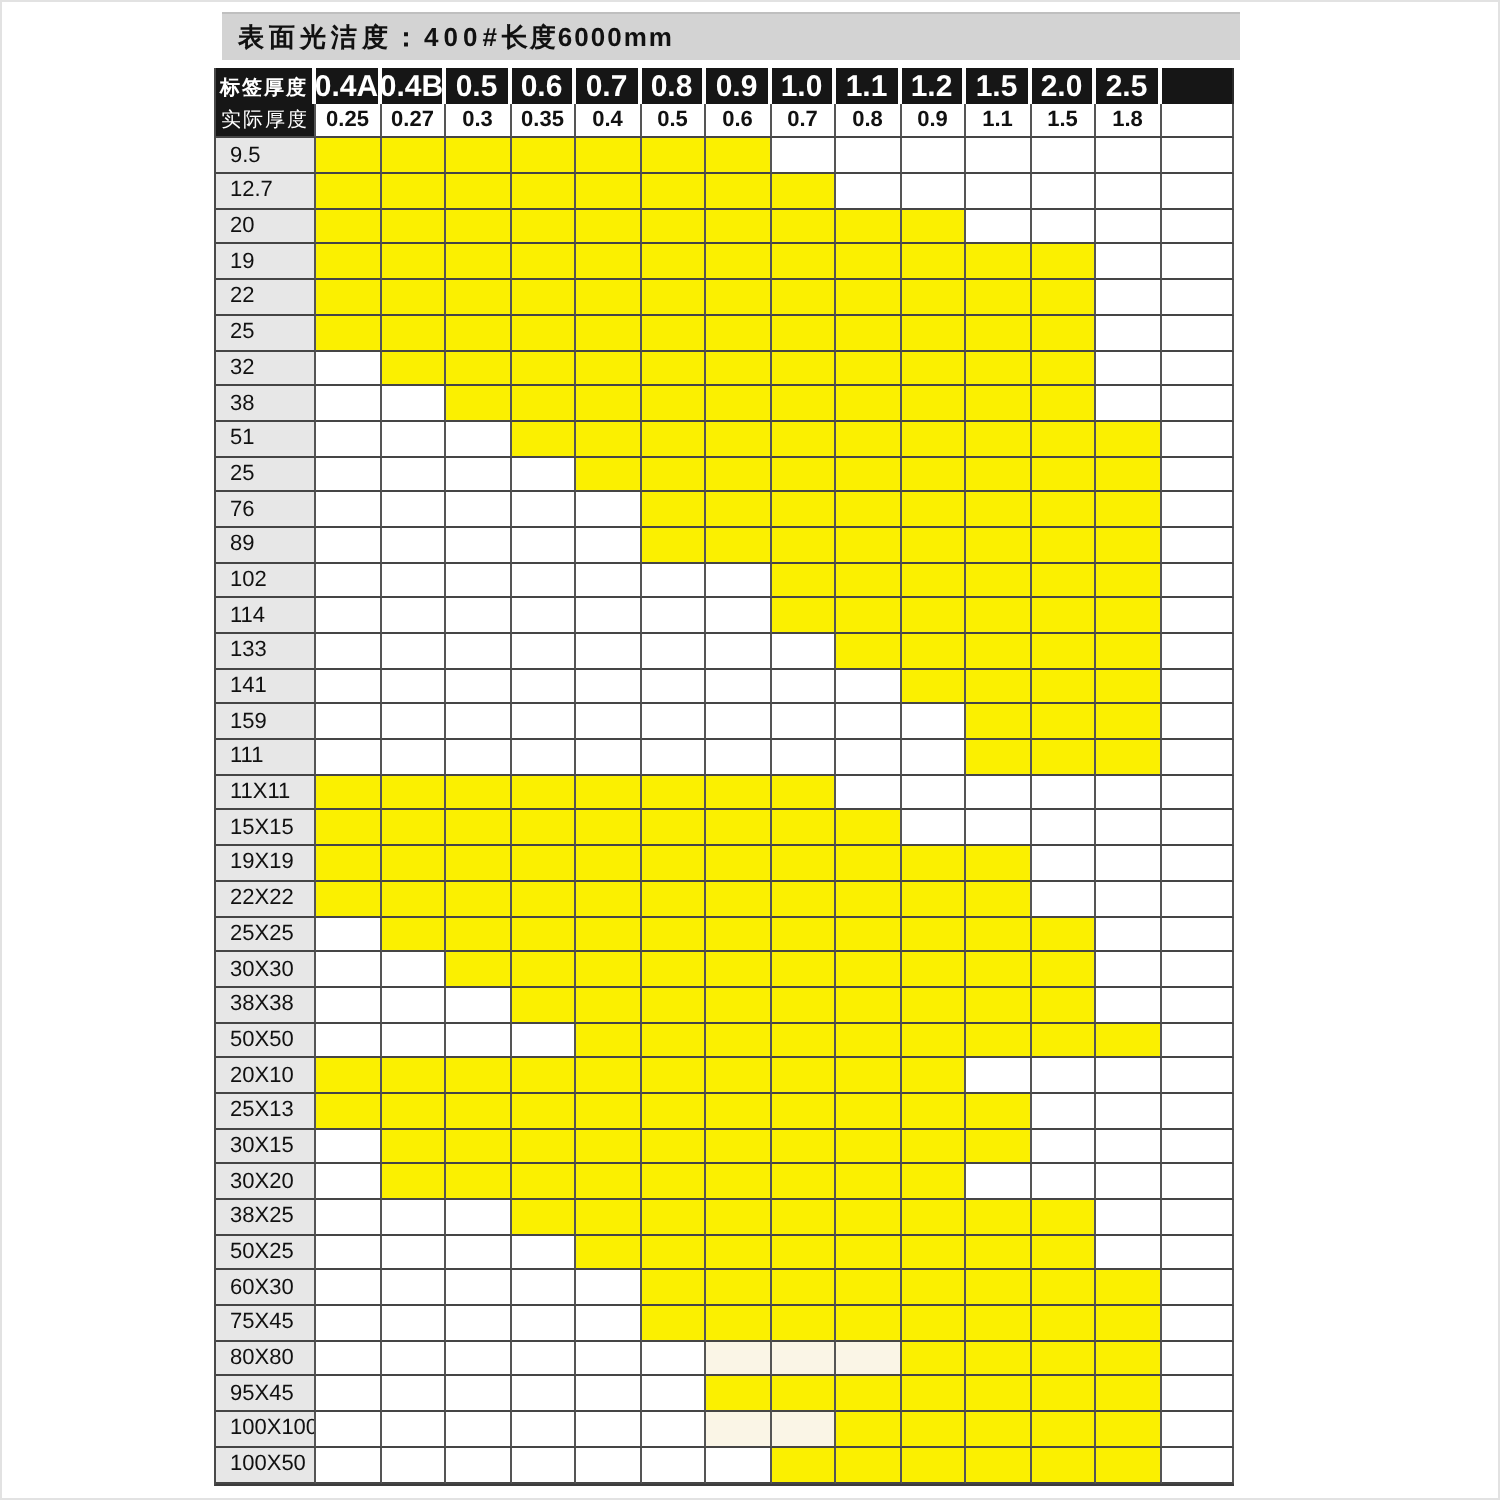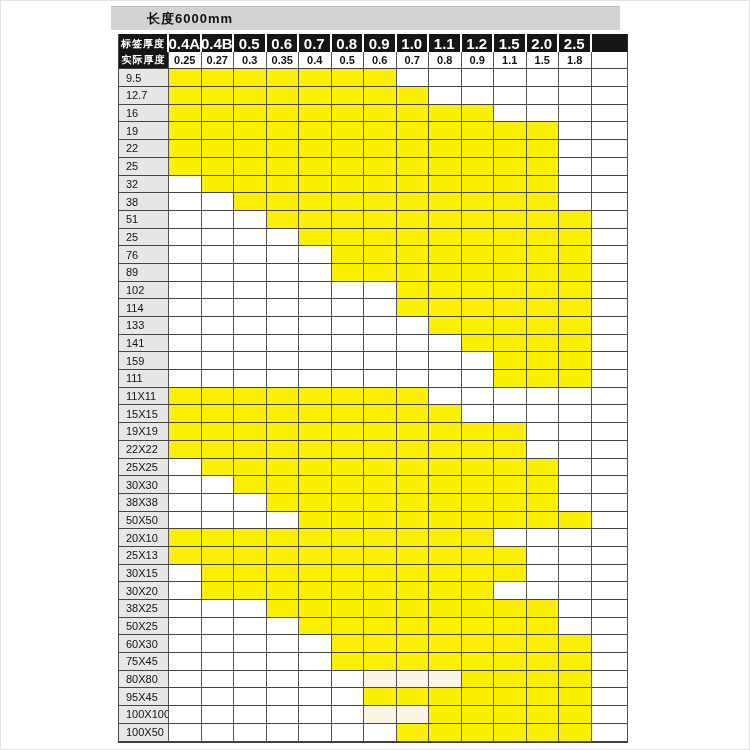--- a/index.html
+++ b/index.html
@@ -14,24 +14,24 @@
   
   #titlebar{
     position:absolute;left:110px;top:5px;width:509px;height:23px;
     background:var(--bar-bg,#d3d3d3);
     display:flex;align-items:center;
     border-top:1px solid #bfbfbf;
     font-size:13px;font-weight:bold;color:#111;
     white-space:nowrap;
   }
   #titlebar .finish{margin-left:8px;letter-spacing:2.5px;}
-  #titlebar .length{margin-left:36px;letter-spacing:1px;}
+  #titlebar .length{letter-spacing:1px;}
   
   #spec{
-    position:absolute;left:117px;top:33px;
+    position:absolute;left:106px;top:33px;
     display:grid;
     grid-template-columns:50px repeat(13,32.5px) 36px;
     grid-auto-rows:17.7px;
     border-left:1px solid #4a4a4a;
     border-bottom:1.6px solid #3c3c3c;
     background:#fff;
   }
   #spec .c{
     box-sizing:border-box;
     border-right:1px solid #555;
@@ -47,38 +47,39 @@
     font-weight:bold;font-size:15px;
     border-right:2px solid #fff;
     border-bottom:1.6px solid #fff;
   }
   #spec .h.hlast{border-right:1px solid #2a2a2a;}
   #spec .h.hlabel{font-size:10px;letter-spacing:1px;}
   
   #spec .v{font-weight:bold;}
   #spec .hlabel2{
     background:var(--hdr-bg,#161616);color:#fff;
-    font-weight:bold;font-size:10px;letter-spacing:1px;
+    font-weight:normal;font-size:10px;letter-spacing:1px;
   }
   
   #spec .rl{
     background:var(--rowlabel-bg,#e7e7e7);
     justify-content:flex-start;
     padding-left:7px;
     font-size:11px;
   }
   
   #spec .y{background:var(--hl,#fbf000);}
   #spec .p{background:var(--hl-faint,#faf5e6);}
 </style>
 </head>
 <body>
 
 <div id="canvas">
   <div id="titlebar">
+    <span class="finish">表面光洁度：400#</span>
     <span class="length">长度6000mm</span>
   </div>
   <div id="spec">
       <div class="c h hlabel">标签厚度</div>
       <div class="c h">0.4A</div>
       <div class="c h">0.4B</div>
       <div class="c h">0.5</div>
       <div class="c h">0.6</div>
       <div class="c h">0.7</div>
       <div class="c h">0.8</div>
@@ -128,21 +129,21 @@
       <div class="c y"></div>
       <div class="c y"></div>
       <div class="c y"></div>
       <div class="c y"></div>
       <div class="c "></div>
       <div class="c "></div>
       <div class="c "></div>
       <div class="c "></div>
       <div class="c "></div>
       <div class="c "></div>
-      <div class="c rl">16</div>
+      <div class="c rl">20</div>
       <div class="c y"></div>
       <div class="c y"></div>
       <div class="c y"></div>
       <div class="c y"></div>
       <div class="c y"></div>
       <div class="c y"></div>
       <div class="c y"></div>
       <div class="c y"></div>
       <div class="c y"></div>
       <div class="c y"></div>

